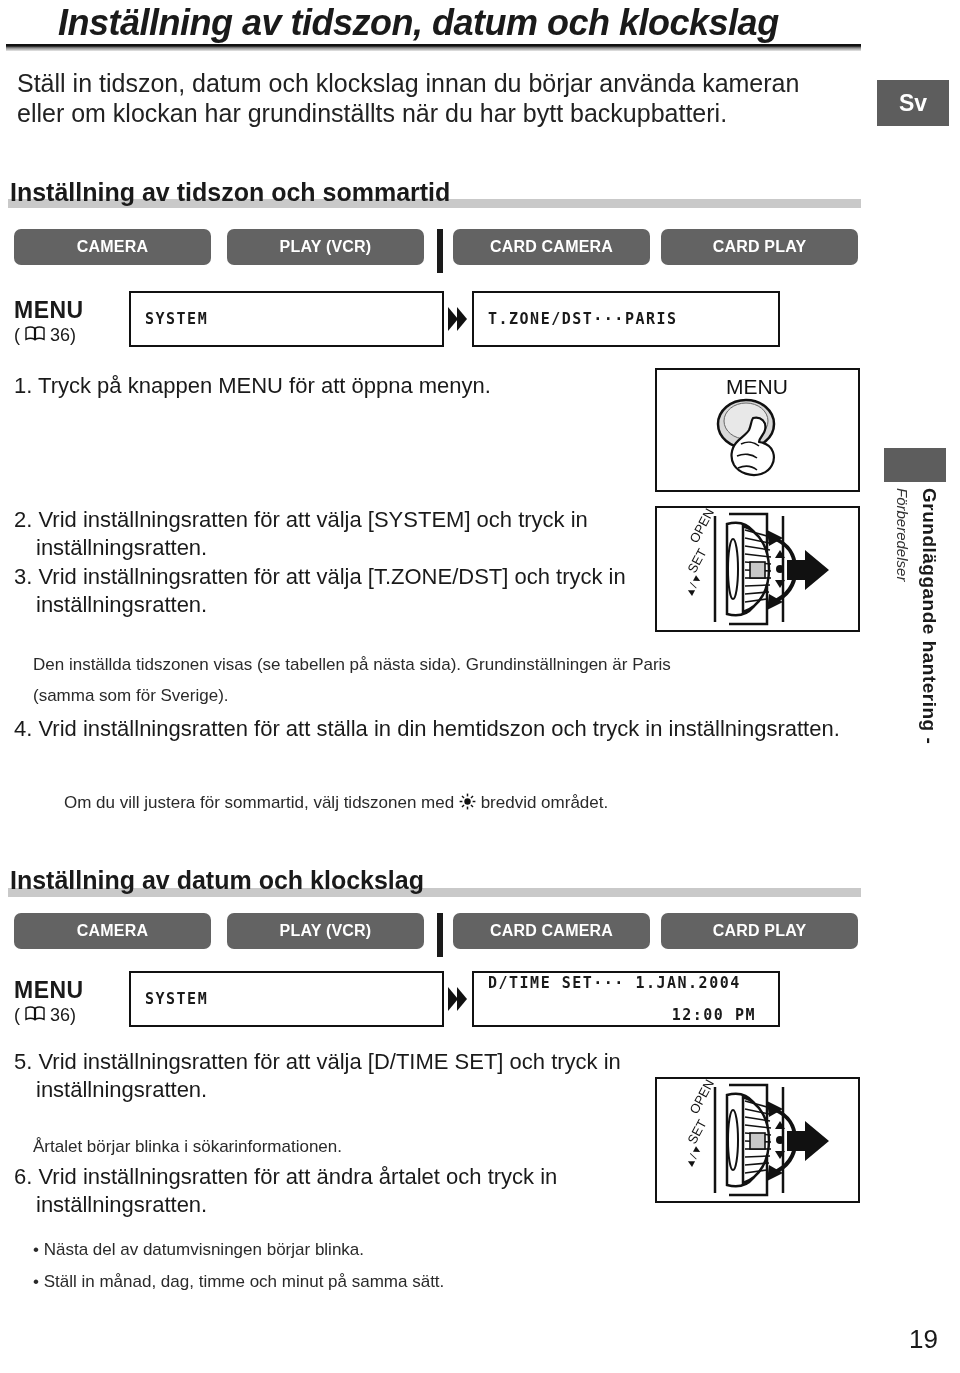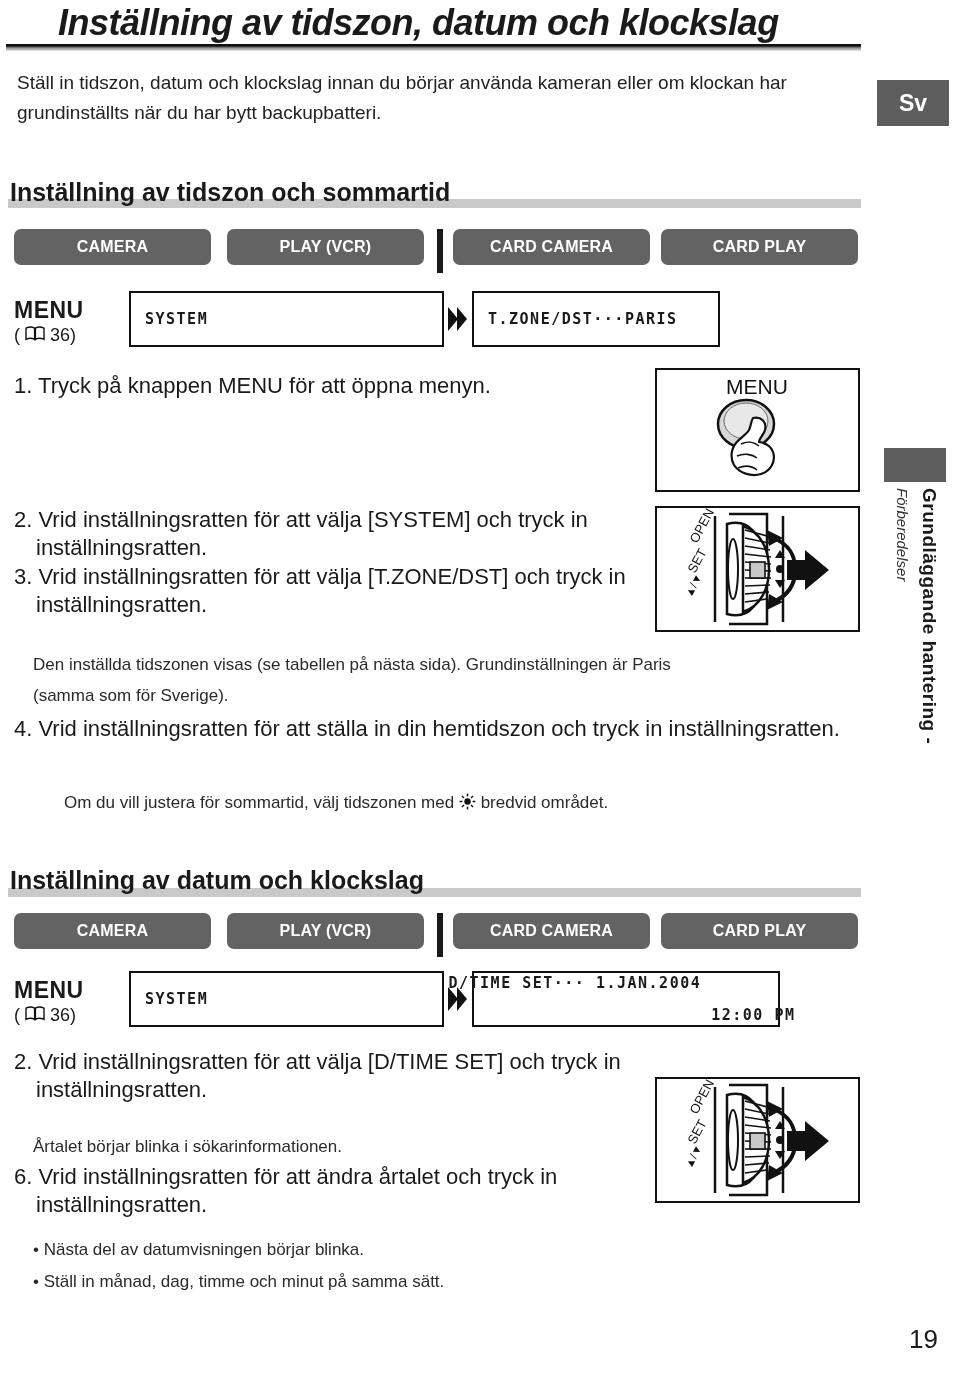--- a/index.html
+++ b/index.html
@@ -21,21 +21,21 @@
     margin-left: 44px;
   }
   .title-rule {
     position: absolute; left: 6px; top: 44px; width: 855px; height: 7px;
     background: linear-gradient(to bottom, #111 0%, #111 28%, #8a8a8a 55%, #e8e8e8 100%);
   }
 
   
   .intro {
     position: absolute; left: 17px; top: 68px; width: 790px;
-    font-size: 19px; line-height: 30px; color: #222;
+    font-size: 25px; line-height: 30px; color: #222;
   }
 
   
   .sv-badge {
     position: absolute; left: 877px; top: 80px; width: 72px; height: 46px;
     background: #5d5d5d; color: #fff;
     font-size: 23px; font-weight: bold;
     display: flex; align-items: center; justify-content: center;
   }
 
@@ -176,21 +176,21 @@
 
   <div class="lcd" style="left:129px; top:291px; width:315px; height:56px;">
     <div class="lcd-text">SYSTEM</div>
   </div>
   <div class="chev" style="left:447px; top:302px;">
     <svg width="22" height="28" viewBox="0 0 22 28">
         <path d="M1 2 L11 14 L1 26 Z" fill="#111"></path>
         <path d="M10 2 L20 14 L10 26 Z" fill="#111"></path>
       </svg>
   </div>
-  <div class="lcd" style="left:472px; top:291px; width:248px; height:56px;">
+  <div class="lcd" style="left:472px; top:291px; width:308px; height:56px;">
     <div class="lcd-text">T.ZONE/DST···PARIS</div>
   </div>
 
   <div class="step" style="left:14px; top:372px; width:620px;">1. Tryck på knappen MENU för att öppna menyn.</div>
 
   <div class="illus" style="left:655px; top:368px; width:205px; height:124px;">
     <svg width="201" height="120" viewBox="0 0 201 120">
       <text x="100" y="24" font-family="Liberation Sans, sans-serif" font-size="21" fill="#111" text-anchor="middle">MENU</text>
       <ellipse cx="89" cy="54" rx="28" ry="24" fill="#d8d8d8" stroke="#111" stroke-width="2.5"></ellipse>
       <ellipse cx="89" cy="51" rx="22" ry="18" fill="#e8e8e8" stroke="#666" stroke-width="1"></ellipse>
@@ -290,26 +290,26 @@
 
   <div class="lcd" style="left:129px; top:971px; width:315px; height:56px;">
     <div class="lcd-text">SYSTEM</div>
   </div>
   <div class="chev" style="left:447px; top:982px;">
     <svg width="22" height="28" viewBox="0 0 22 28">
         <path d="M1 2 L11 14 L1 26 Z" fill="#111"></path>
         <path d="M10 2 L20 14 L10 26 Z" fill="#111"></path>
       </svg>
   </div>
-  <div class="lcd" style="left:472px; top:971px; width:308px; height:56px; flex-direction:row; align-items:flex-start; justify-content:center;">
+  <div class="lcd" style="left:472px; top:971px; width:308px; height:56px; flex-direction:column; align-items:flex-start; justify-content:space-between;">
     <div class="lcd-text">D/TIME SET··· 1.JAN.2004</div>
     <div class="lcd-text right-al" style="align-self:flex-end; padding-right:22px;">12:00 PM</div>
   </div>
 
-  <div class="step" style="left:14px; top:1048px; width:630px;">2. Vrid inställningsratten för att välja [D/TIME SET] och tryck in inställningsratten.</div>
+  <div class="step" style="left:14px; top:1048px; width:630px;">5. Vrid inställningsratten för att välja [D/TIME SET] och tryck in inställningsratten.</div>
   <div class="note" style="left:33px; top:1133px; width:620px;">Årtalet börjar blinka i sökarinformationen.</div>
   <div class="step" style="left:14px; top:1163px; width:640px;">6. Vrid inställningsratten för att ändra årtalet och tryck in inställningsratten.</div>
 
   <div class="illus" style="left:655px; top:1077px; width:205px; height:126px;">
     <svg width="201" height="122" viewBox="0 0 201 122">
       <line x1="58" y1="8" x2="58" y2="114" stroke="#111" stroke-width="2.5"></line>
       <line x1="126" y1="8" x2="126" y2="114" stroke="#111" stroke-width="2.5"></line>
       <path d="M72 6 h38 v110 h-38" fill="#fff" stroke="#111" stroke-width="2.5"></path>
       <path d="M70 16 c22 -6 36 10 36 45 c0 35 -14 51 -36 45z" fill="#fff" stroke="#111" stroke-width="2.5"></path>
       <ellipse cx="76" cy="61" rx="5" ry="30" fill="none" stroke="#111" stroke-width="2"></ellipse>

